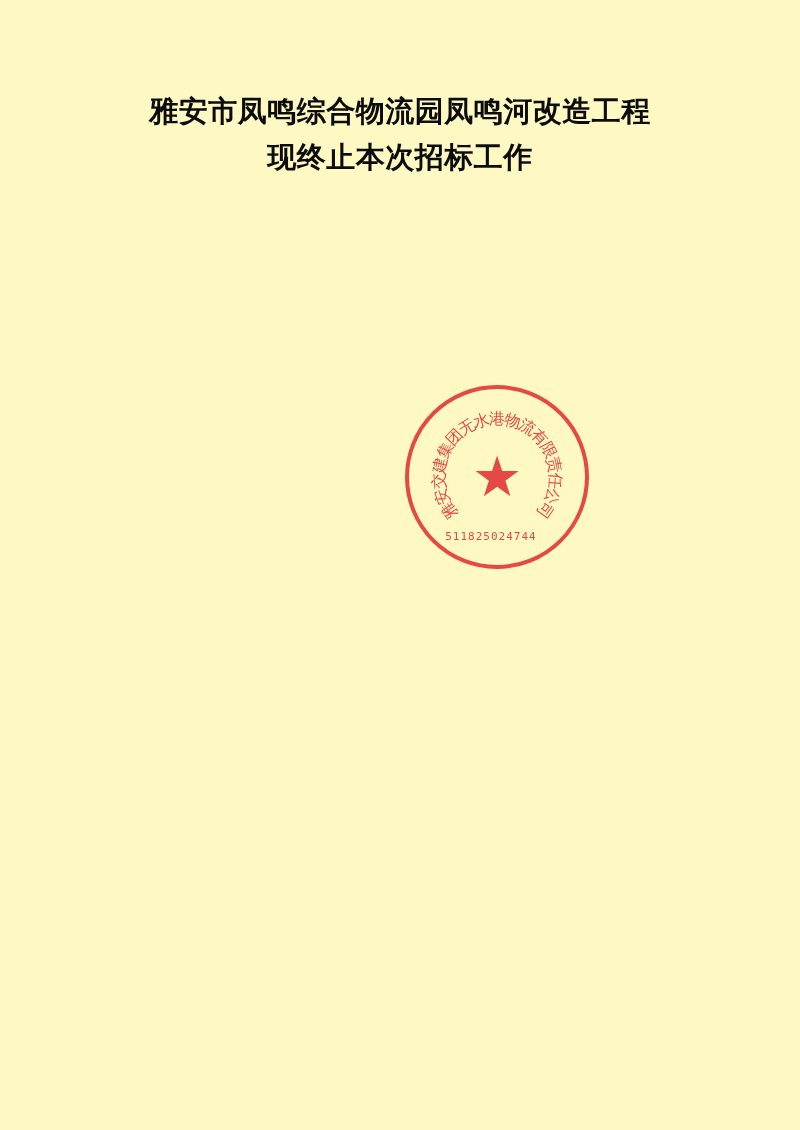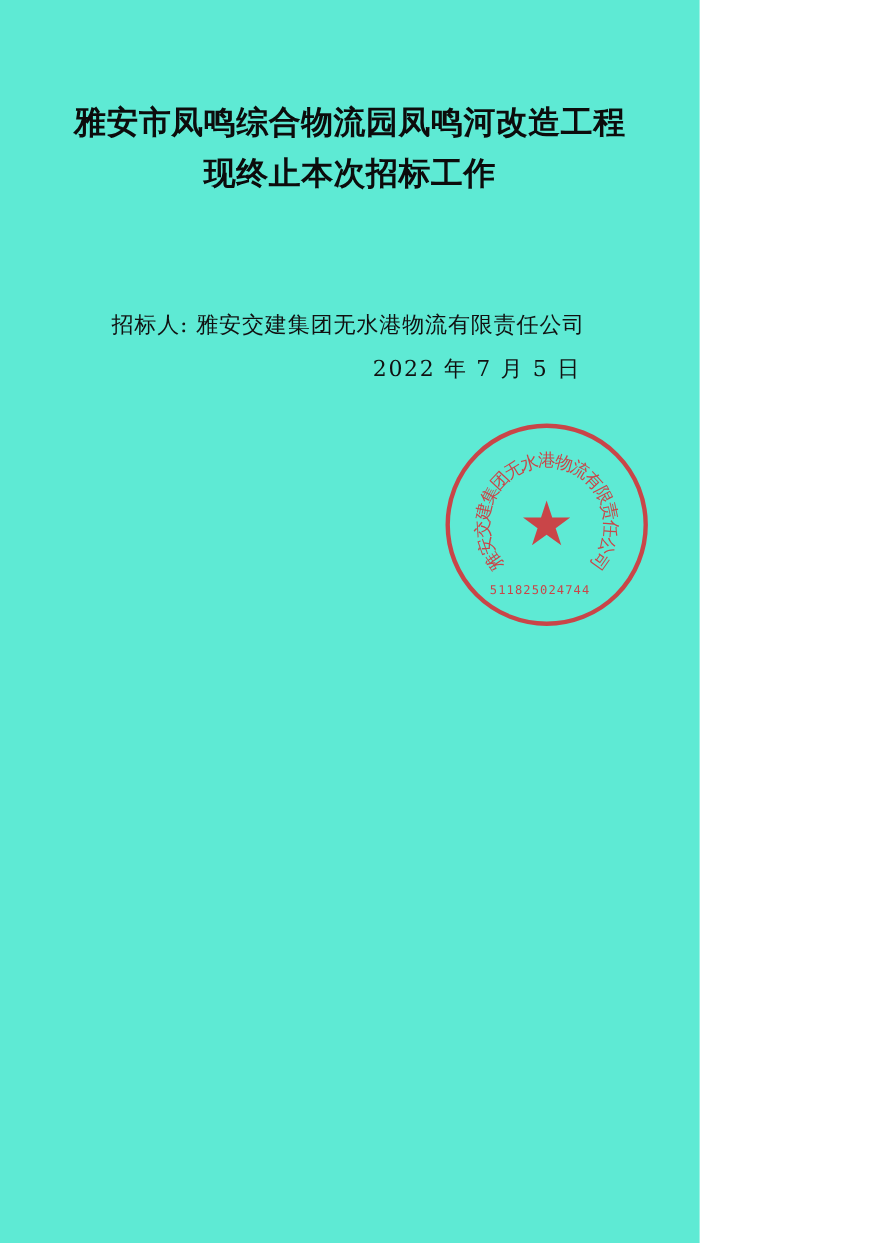--- a/index.html
+++ b/index.html
@@ -10,25 +10,25 @@
     width: 800px;
     height: 1130px;
     background: #ffffff;
     font-family: "DejaVu Serif", "Liberation Serif", serif;
     color: #111111;
     overflow: hidden;
   }
 
   .page {
     position: relative;
-    width: 636px;
+    width: 800px;
     height: 1130px;
     box-sizing: border-box;
     padding: 0;
-    background: #5eead4;
+    background: #fef9c3;
   }
 
   .doc-title {
     margin: 0;
     padding-top: 88px;
     text-align: center;
     font-family: "DejaVu Sans", "Liberation Sans", sans-serif;
     font-weight: bold;
     font-size: 29px;
     line-height: 46px;
@@ -149,25 +149,20 @@
 
 <div class="page">
 
   <h1 class="doc-title">
     <span class="line1">雅安市凤鸣综合物流园凤鸣河改造工程</span>
     <span class="line2">现终止本次招标工作</span>
   </h1>
 
 
   <div class="signature-block">
-    <div class="sign-line">
-      <span>招标人:</span>
-      <span>雅安交建集团无水港物流有限责任公司</span>
-    </div>
-    <div class="sign-date">2022 年 7 月 5 日</div>
   </div>
 
   <div class="seal">
     <div class="seal-inner"></div>
     <div class="seal-ring-text" id="seal-ring">
         <span style="transform: rotate(-125deg) translate(-50%, -68px) rotate(0deg);">雅</span>
         <span style="transform: rotate(-109.375deg) translate(-50%, -68px) rotate(0deg);">安</span>
         <span style="transform: rotate(-93.75deg) translate(-50%, -68px) rotate(0deg);">交</span>
         <span style="transform: rotate(-78.125deg) translate(-50%, -68px) rotate(0deg);">建</span>
         <span style="transform: rotate(-62.5deg) translate(-50%, -68px) rotate(0deg);">集</span>

